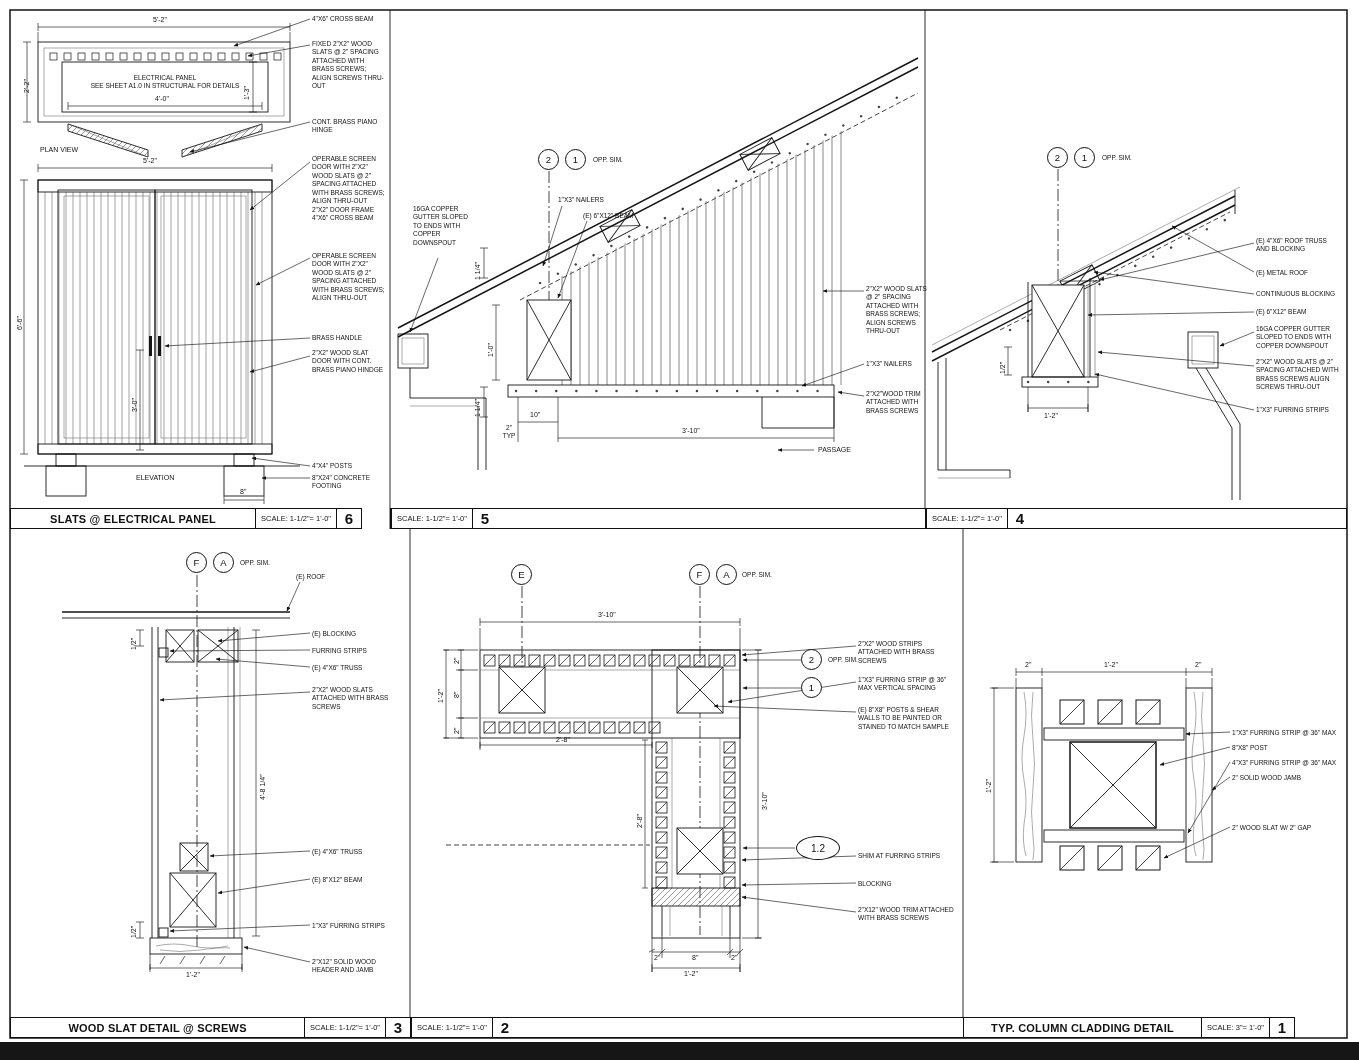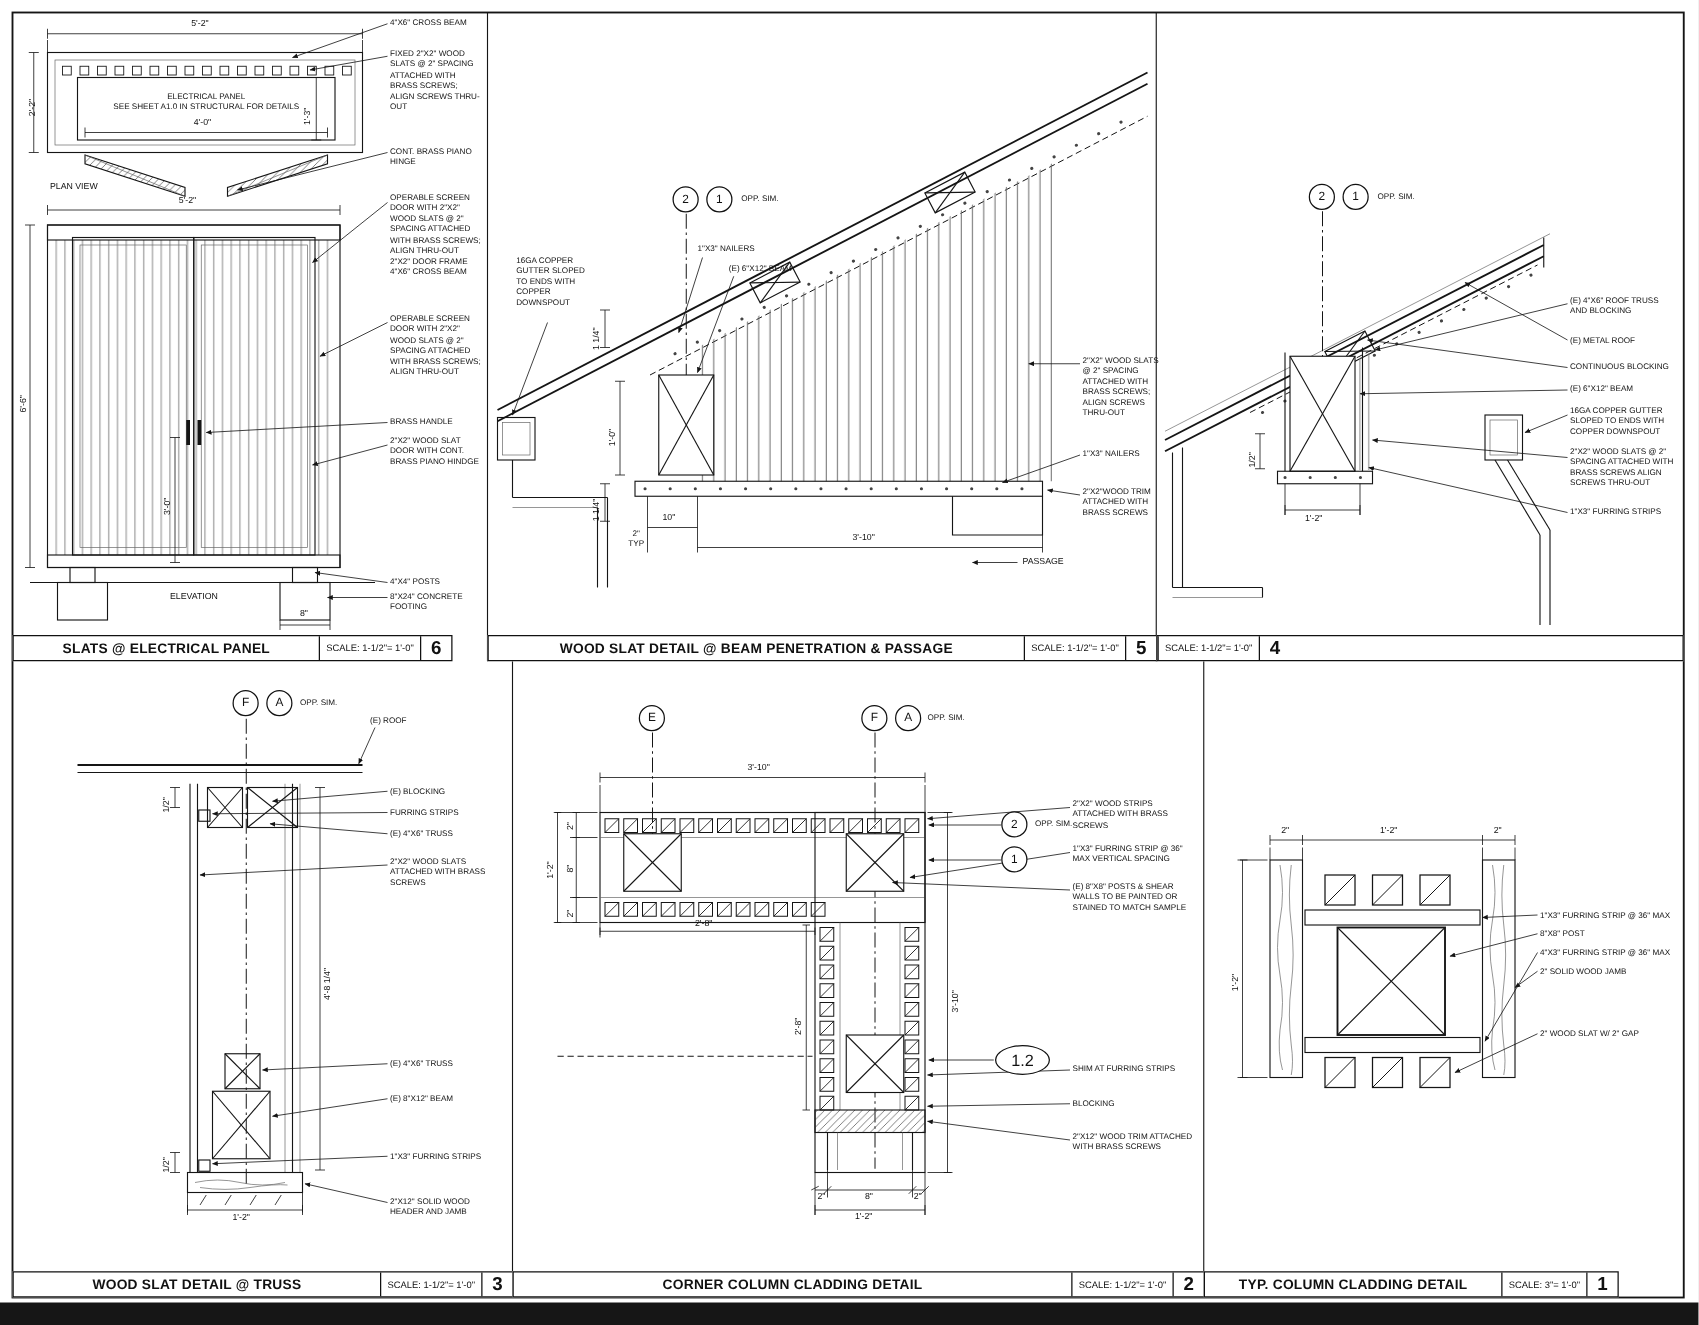--- a/index.html
+++ b/index.html
@@ -21,21 +21,21 @@
   .lw .fv9{fill:url(#vl9)}
   .lw .fb{fill:#151515;stroke:none}
   .lw .ns{stroke:none}
   .lbl{position:absolute;font-size:6.5px;line-height:1.3;white-space:pre-line;z-index:2}
   .c{text-align:center}
   .dimtxt{position:absolute;font-size:7px;white-space:nowrap;z-index:2}
   .sm{position:absolute;font-size:6.5px;white-space:nowrap;z-index:2}
   .vtxt{position:absolute;font-size:7px;white-space:nowrap;transform:rotate(-90deg);transform-origin:0 0;z-index:2}
   .mkr{position:absolute;width:21px;height:21px;border:1.1px solid #111;border-radius:50%;background:#fff;
        display:flex;align-items:center;justify-content:center;font-size:9.5px;z-index:3}
-  .mkr.lg{width:44px;height:24px;font-size:13px}
+  .mkr.lg{width:44px;height:24px;font-size:10px}
   .titlebar{position:absolute;height:21px;border:1.6px solid #111;background:#fff;display:flex;align-items:stretch;z-index:4}
   .tb-title{flex:1;display:flex;align-items:center;justify-content:center;font-weight:bold;font-size:11px;letter-spacing:.2px}
   .tb-scale{border-left:1.6px solid #111;display:flex;align-items:center;padding:0 5px;font-size:7.5px;white-space:nowrap}
   .tb-num{border-left:1.6px solid #111;width:25px;display:flex;align-items:center;justify-content:center;font-weight:bold;font-size:15px}
   .bottombar{position:absolute;left:0;top:1042px;width:1359px;height:18px;background:#161616;z-index:5}
 </style>
 </head>
 <body>
 
 <div id="sheet">
@@ -499,35 +499,33 @@
 <div class="lbl" style="left:1232px;top:759px;width:112px">4"X3" FURRING STRIP @ 36" MAX</div>
 <div class="lbl" style="left:1232px;top:774px;width:112px">2" SOLID WOOD JAMB</div>
 <div class="lbl" style="left:1232px;top:824px;width:112px">2" WOOD SLAT W/ 2" GAP</div>
 
 <div class="titlebar" style="left:10px;top:508px;width:352px">
   <div class="tb-title">SLATS @ ELECTRICAL PANEL</div>
   <div class="tb-scale">SCALE: 1-1/2"= 1'-0"</div>
   <div class="tb-num">6</div>
 </div>
 <div class="titlebar" style="left:390px;top:508px;width:536px">
-  <div class="tb-title">WOOD SLAT DETAIL @ BEAM PENETRATION &amp; PASSAGE</div>
   <div class="tb-scale">SCALE: 1-1/2"= 1'-0"</div>
   <div class="tb-num">5</div>
 </div>
 <div class="titlebar" style="left:925px;top:508px;width:422px">
   <div class="tb-scale">SCALE: 1-1/2"= 1'-0"</div>
   <div class="tb-num">4</div>
 </div>
 <div class="titlebar" style="left:10px;top:1017px;width:401px">
-  <div class="tb-title">WOOD SLAT DETAIL @ TRUSS</div>
+  <div class="tb-title">WOOD SLAT DETAIL @ SCREWS</div>
   <div class="tb-scale">SCALE: 1-1/2"= 1'-0"</div>
   <div class="tb-num">3</div>
 </div>
 <div class="titlebar" style="left:410px;top:1017px;width:554px">
-  <div class="tb-title">CORNER COLUMN CLADDING DETAIL</div>
   <div class="tb-scale">SCALE: 1-1/2"= 1'-0"</div>
   <div class="tb-num">2</div>
 </div>
 <div class="titlebar" style="left:963px;top:1017px;width:332px">
   <div class="tb-title">TYP. COLUMN CLADDING DETAIL</div>
   <div class="tb-scale">SCALE: 3"= 1'-0"</div>
   <div class="tb-num">1</div>
 </div>
 
 <div class="bottombar"></div>

